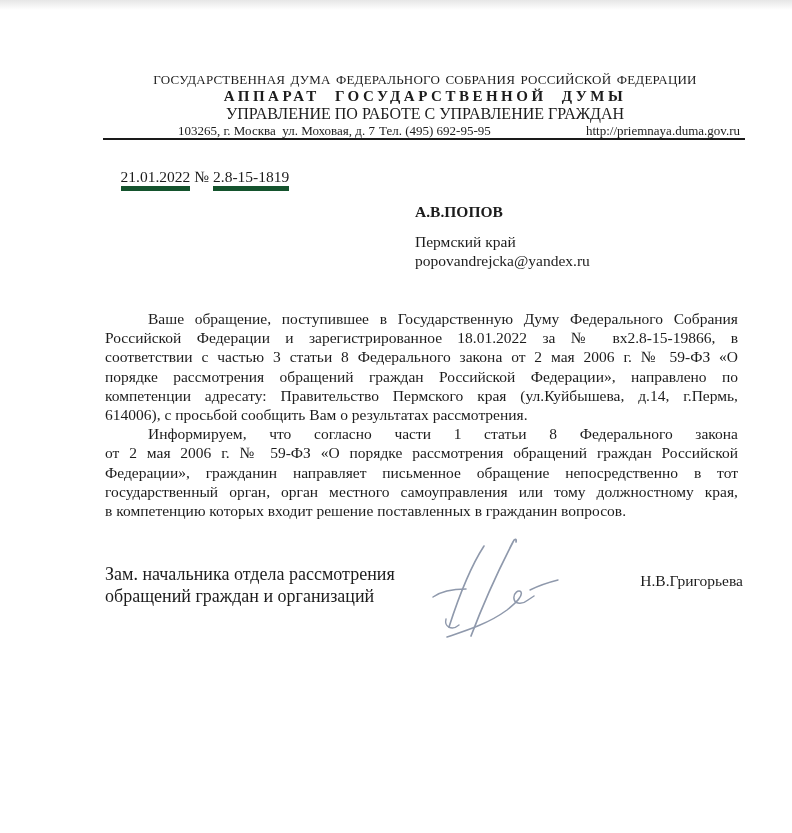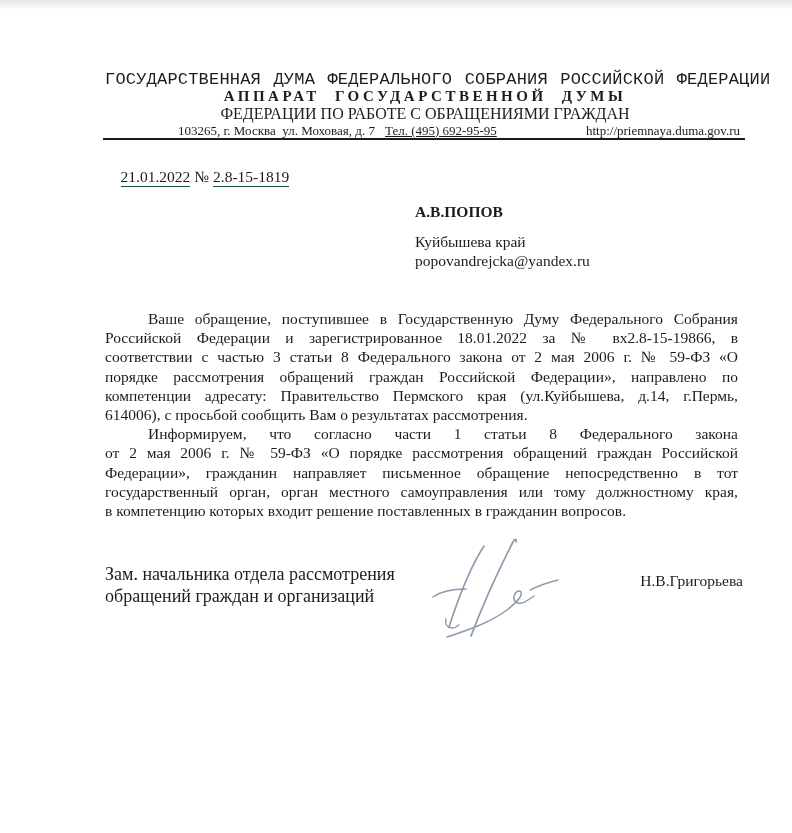--- a/index.html
+++ b/index.html
@@ -24,26 +24,25 @@
   }
 
   
   .letterhead {
     position: absolute;
     left: 105px; top: 71px;
     width: 640px;
     text-align: center;
   }
   .lh-org {
-    font-size: 17px;
+    font-size: 13px;
     line-height: 17px;
     letter-spacing: 0.2px;
     word-spacing: 2px;
     white-space: nowrap;
-    font-family: Liberation Mono, monospace;
   }
   .lh-app {
     font-size: 15px;
     font-weight: bold;
     line-height: 17px;
     letter-spacing: 3.5px;
     word-spacing: 8px;
     white-space: nowrap;
   }
   .lh-dep {
@@ -53,38 +52,38 @@
   }
   .contacts {
     position: relative;
     height: 15px;
     margin-top: 1px;
     font-size: 13px;
     text-align: left;
   }
   .contacts span { position: absolute; white-space: pre; }
   .c-addr { left: 73px; text-align: right; }
-  .c-phone { left: 280px; text-decoration: underline; }
+  .c-phone { left: 274px; }
   .c-site { right: 5px; }
   .lh-rule {
     position: absolute;
     left: 103px; top: 138px;
     width: 642px; height: 2px;
     background: #1a1a1a;
   }
 
   
   .ref-line {
     position: absolute;
     left: 105px; top: 150px;
     font-size: 15.5px;
     white-space: pre;
   }
   .ref-line .u {
-    border-bottom: 1px solid #14532d;
+    border-bottom: 5px solid #14532d;
     padding-bottom: 1px;
   }
   .ref-sep { padding: 0 4px; }
 
   
   .recipient {
     position: absolute;
     left: 415px; top: 202px;
     font-size: 15.5px;
     line-height: 19px;
@@ -133,36 +132,36 @@
 </style>
 </head>
 <body>
 
 <div class="page">
   <div class="top-shade"></div>
 
   <header class="letterhead">
     <div class="lh-org">ГОСУДАРСТВЕННАЯ ДУМА ФЕДЕРАЛЬНОГО СОБРАНИЯ РОССИЙСКОЙ ФЕДЕРАЦИИ</div>
     <div class="lh-app">АППАРАТ ГОСУДАРСТВЕННОЙ ДУМЫ</div>
-    <div class="lh-dep">ФЕДЕРАЦИИ ПО РАБОТЕ С ОБРАЩЕНИЯМИ ГРАЖДАН</div>
+    <div class="lh-dep">УПРАВЛЕНИЕ ПО РАБОТЕ С УПРАВЛЕНИЕ ГРАЖДАН</div>
     <div class="contacts">
       <span class="c-addr">103265, г. Москва  ул. Моховая, д. 7</span>
       <span class="c-phone">Тел. (495) 692-95-95</span>
       <span class="c-site">http://priemnaya.duma.gov.ru</span>
     </div>
   </header>
   <div class="lh-rule"></div>
 
   <div class="ref-line">
     <span class="u">21.01.2022</span><span class="ref-sep">№</span><span class="u">2.8-15-1819</span>
   </div>
 
   <div class="recipient">
     <div class="r-name">А.В.ПОПОВ</div>
-    <div>Куйбышева край</div>
+    <div>Пермский край</div>
     <div>popovandrejcka@yandex.ru</div>
   </div>
 
   <div class="body-text" id="body-paragraphs">
       <div class="line indent">Ваше обращение, поступившее в Государственную Думу Федерального Собрания</div>
       <div class="line">Российской Федерации и зарегистрированное 18.01.2022 за № вх2.8-15-19866, в</div>
       <div class="line">соответствии с частью 3 статьи 8 Федерального закона от 2 мая 2006 г. № 59-ФЗ «О</div>
       <div class="line">порядке рассмотрения обращений граждан Российской Федерации», направлено по</div>
       <div class="line">компетенции адресату: Правительство Пермского края (ул.Куйбышева, д.14, г.Пермь,</div>
       <div class="line last">614006), с просьбой сообщить Вам о результатах рассмотрения.</div>

